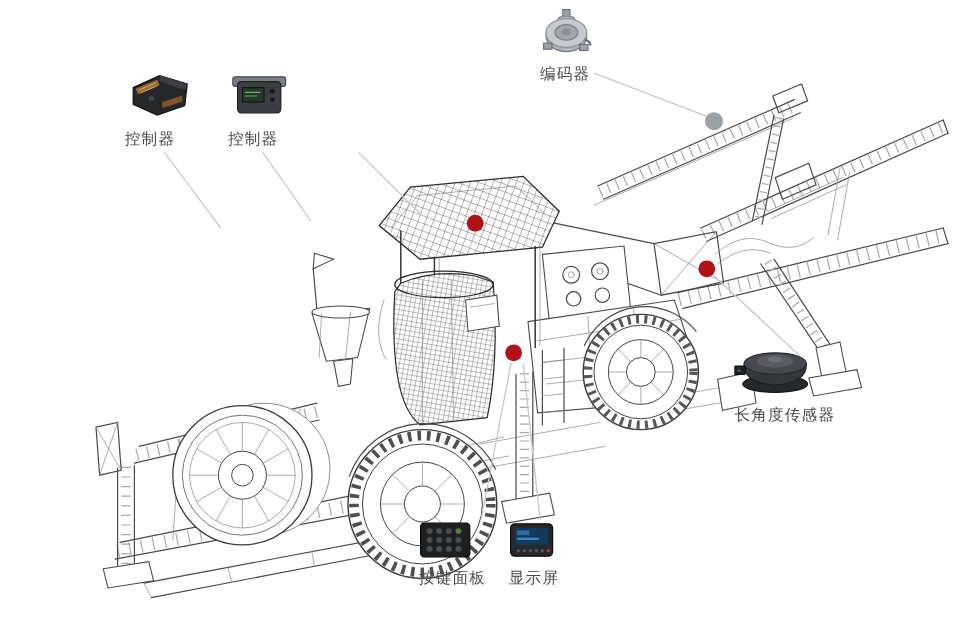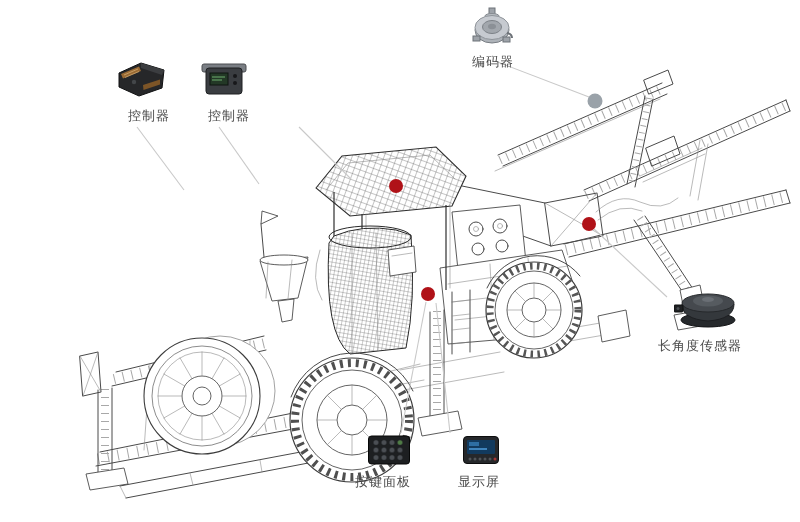--- a/index.html
+++ b/index.html
@@ -7,30 +7,30 @@
   #canvas { position:relative; width:800px; height:522px; background:#ffffff; overflow:hidden; }
   #rig { position:absolute; left:0; top:0; }
   svg { display:block; }
 
   .s1{stroke:#4a4a4a;stroke-width:1;fill:none;stroke-linecap:round}
   .s2{stroke:#8c8c8c;stroke-width:.6;fill:none;stroke-linecap:round}
   .s3{stroke:#2f2f2f;stroke-width:1.2;fill:none}
   .fw{fill:#ffffff;stroke:#4a4a4a;stroke-width:.9}
   .rung{fill:none;stroke:#a8a8a8}
 
-  .callout { position:absolute; display:flex; flex-direction:column; align-items:flex-end; z-index:3; }
+  .callout { position:absolute; display:flex; flex-direction:column; align-items:flex-start; z-index:3; }
   .callout .label { margin-top:7px; font-size:13px; color:#4a4a4a; letter-spacing:1px; white-space:nowrap; }
 
   .c-ctrl1{left:104px;top:58px;width:66px}
   .c-ctrl2{left:190px;top:56px;width:60px}
   .c-joy{left:278px;top:50px;width:52px}
   .c-enc{left:450px;top:6px;width:64px}
-  .c-sensor{left:642px;top:280px;width:100px}
+  .c-sensor{left:612px;top:280px;width:100px}
   .c-keypad{left:349px;top:434px;width:62px}
-  .c-disp{left:444px;top:434px;width:56px}
+  .c-disp{left:424px;top:434px;width:56px}
 </style>
 </head>
 <body>
 
 <div id="canvas">
 
   <svg id="rig" width="800" height="522" viewBox="0 0 800 522">
     <defs>
       <pattern id="mesh" width="6" height="6" patternUnits="userSpaceOnUse" patternTransform="rotate(20)">
         <path d="M0 0H6M0 0V6" stroke="#3b3b3b" stroke-width="0.6" fill="none"></path>

